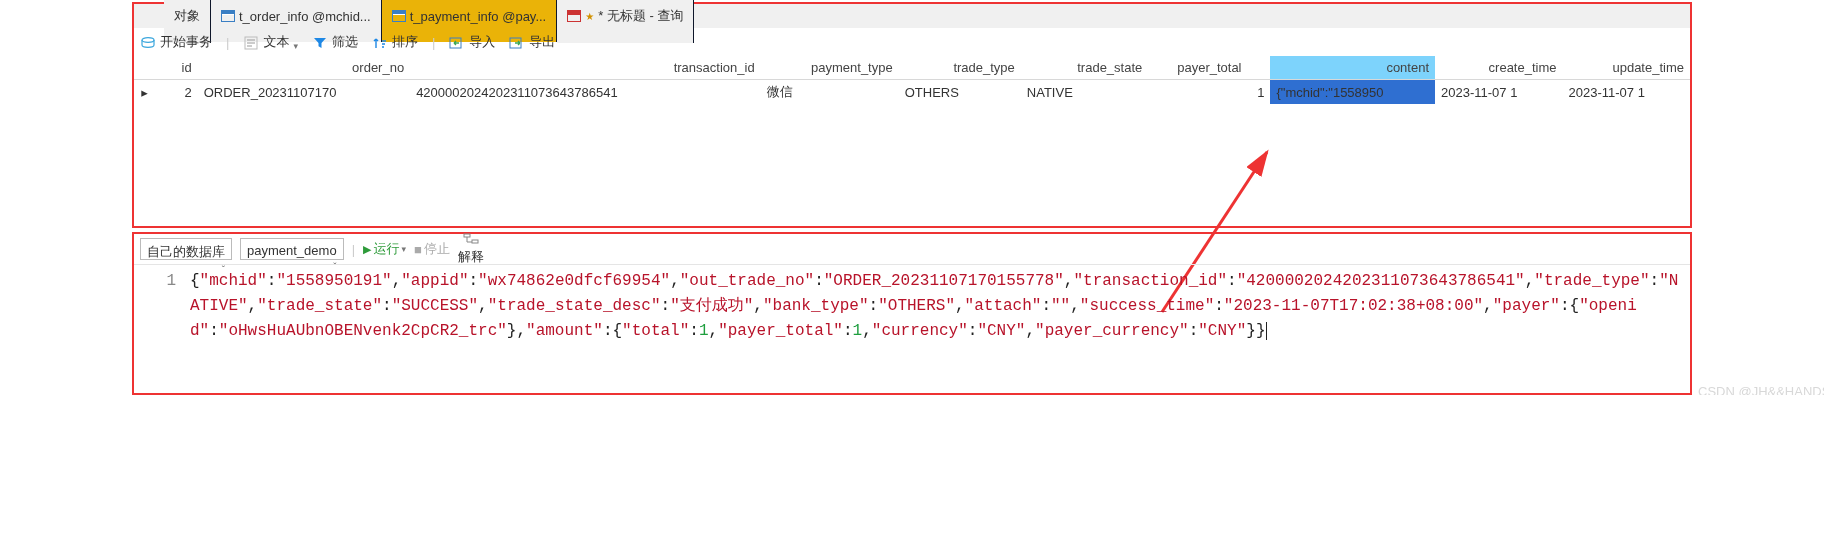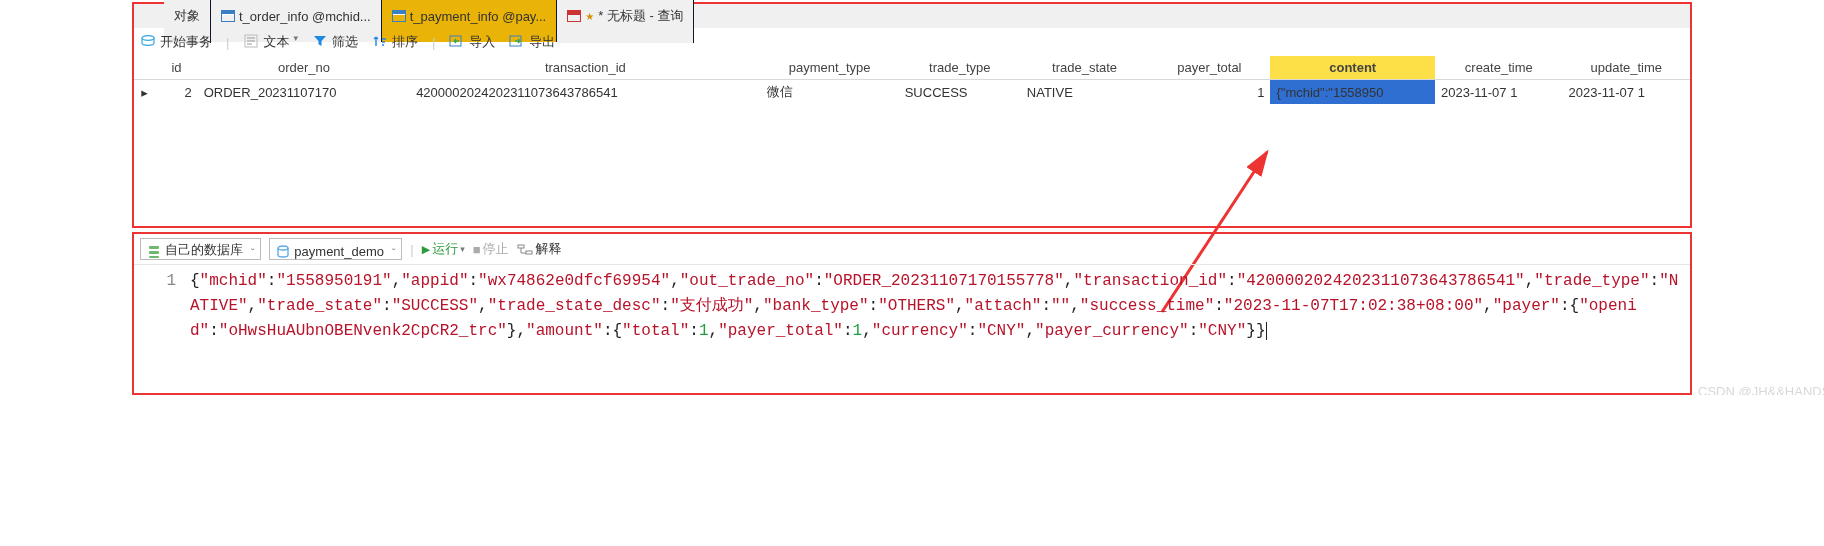--- a/index.html
+++ b/index.html
@@ -63,39 +63,39 @@
   .star { color:#d19100; font-size:10px; }
   .toolbar {
     display:flex;
     align-items:center;
     gap:14px;
     height:24px;
     padding:2px 6px;
     background:#fff;
     color:#333;
   }
-  .toolbar .item { display:flex; align-items:flex-start; gap:4px; }
+  .toolbar .item { display:flex; align-items:flex-end; gap:4px; }
   .sep { color:#ccc; }
   .mini-icon {
     display:inline-flex;
     align-items:center;
     justify-content:center;
     width:16px; height:16px;
     font-size:13px;
   }
   .filter-icon { color:#1e88e5; }
   .sort-icon { color:#1e88e5; }
   .table {
     width:100%;
     border-collapse:collapse;
     table-layout:fixed;
   }
   .table th {
     font-weight:normal;
-    text-align:center;
+    text-align:right;
     padding:4px 6px;
     border-bottom:1px solid #d8d8d8;
     color:#444;
     overflow:hidden;
     white-space:nowrap;
   }
   .table td {
     padding:3px 6px;
     color:#333;
     white-space:nowrap;
@@ -133,27 +133,28 @@
     padding:2px 6px;
     border-bottom:1px solid #e5e5e5;
   }
   .db-select {
     display:flex;
     align-items:flex-end;
     gap:4px;
     height:20px;
     border:1px solid #bbb;
     padding:0 6px;
+    flex-direction:column;
   }
   .chev { font-size:10px; color:#666; padding-left:4px; }
   .db-icon { width:14px;height:14px; }
   .run { color:#2e9b3a; display:flex;align-items:center;gap:2px; }
   .run .tri { color:#2e9b3a; font-size:11px; }
   .stop { color:#aaa; display:flex;align-items:center;gap:2px; }
-  .explain { display:flex;align-items:center;gap:3px;color:#333; }
+  .explain { display:flex;align-items:center;gap:3px;color:#333;flex-direction:column; }
   .code-area {
     display:flex;
     align-items:flex-start;
     font-family: Consolas, "Courier New", monospace;
     font-size:16px;
     line-height:1.55;
     padding:4px 6px 10px 6px;
   }
   .gutter {
     width:36px;
@@ -275,33 +276,33 @@
       <thead>
         <tr>
           <th class="rowmark"></th>
           <th>id</th>
           <th>order_no</th>
           <th>transaction_id</th>
           <th>payment_type</th>
           <th>trade_type</th>
           <th>trade_state</th>
           <th style="text-align:center;">payer_total</th>
-          <th style="background:#fde047;font-weight:bold;">content</th>
+          <th style="background:#7dd3fc;">content</th>
           <th>create_time</th>
           <th>update_time</th>
         </tr>
       </thead>
       <tbody>
         <tr>
           <td class="rowmark">▸</td>
           <td style="text-align:right;">2</td>
           <td>ORDER_20231107170</td>
           <td>4200002024202311073643786541</td>
           <td>微信</td>
-          <td>SUCCESS</td>
+          <td>OTHERS</td>
           <td>NATIVE</td>
           <td style="text-align:right;">1</td>
           <td class="sel-cell">{"mchid":"1558950</td>
           <td>2023-11-07 1</td>
           <td>2023-11-07 1</td>
         </tr>
       </tbody>
     </table>
     <div style="height:120px;"></div>
   </div>

